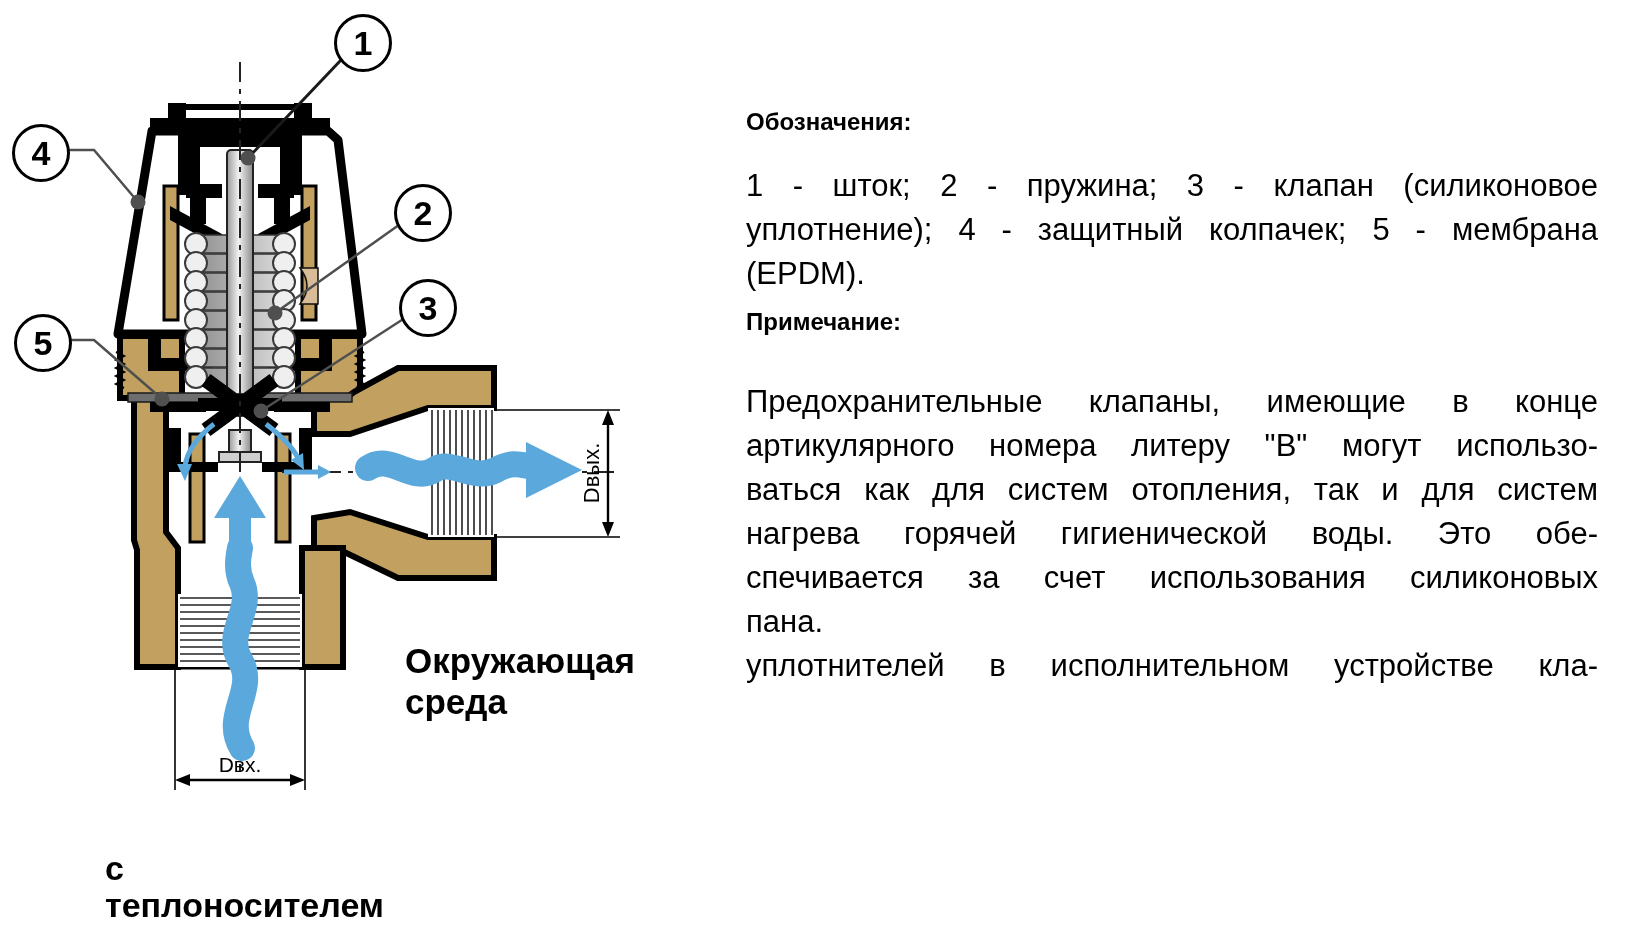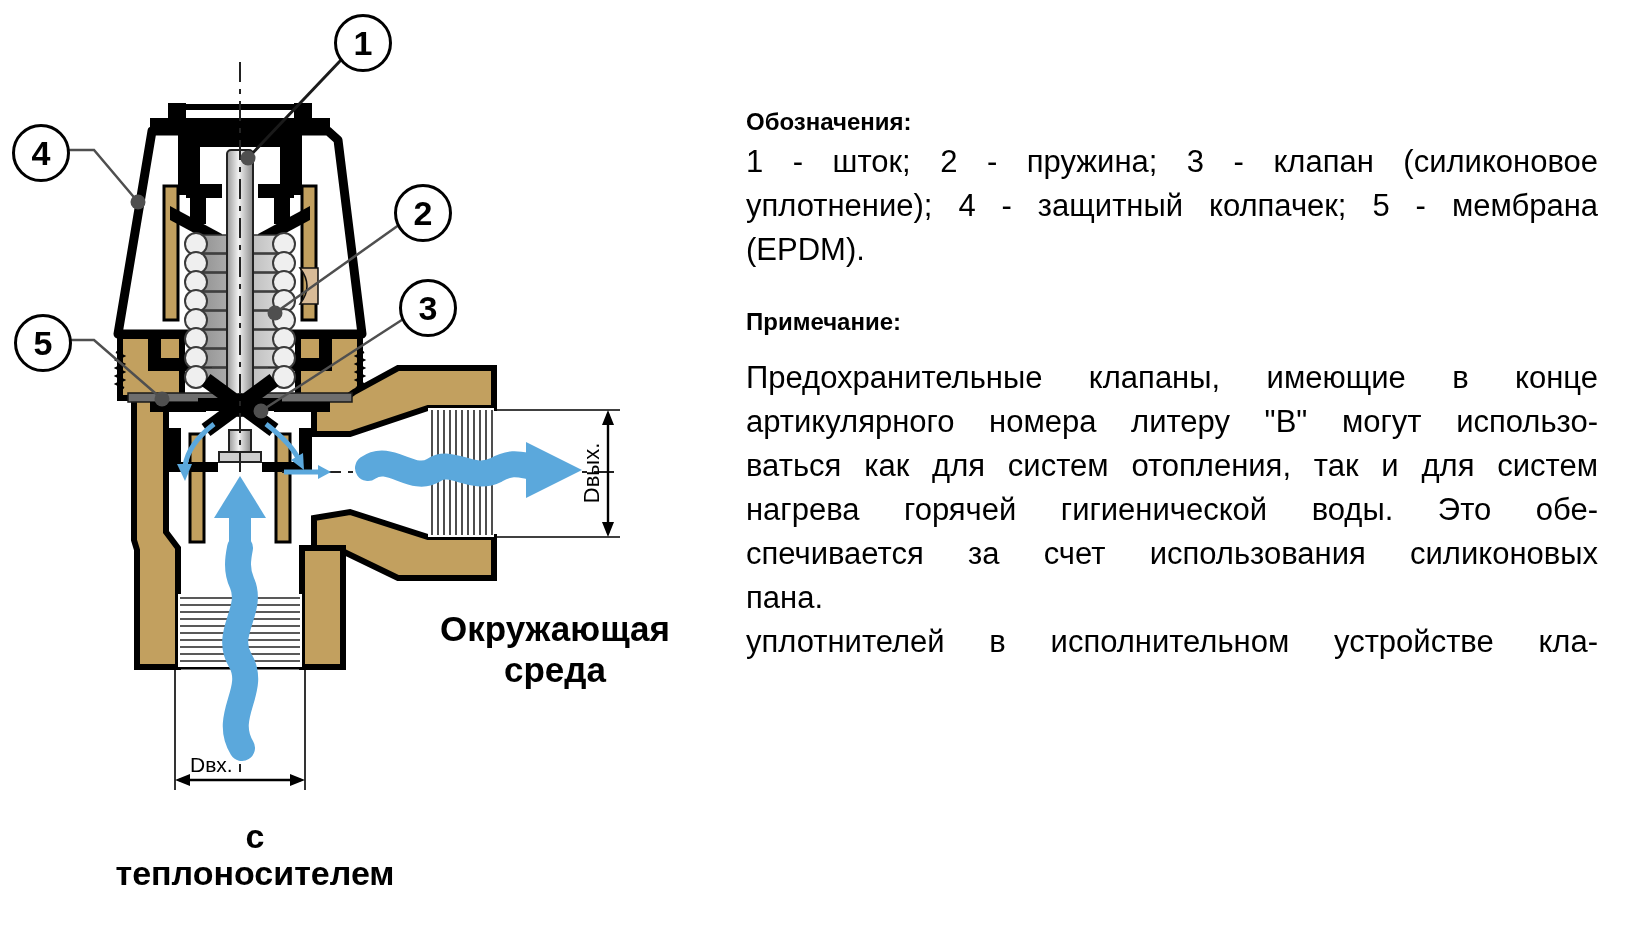--- a/index.html
+++ b/index.html
@@ -6,25 +6,25 @@
   #stage{position:relative;width:1646px;height:935px;background:#ffffff;overflow:hidden;
          font-family:"Liberation Sans",sans-serif;color:#000;}
   #valve-svg{position:absolute;left:0;top:0;z-index:1;}
 
   
   .dlabel{position:absolute;z-index:2;color:#000;}
   .callout{position:absolute;z-index:3;width:52px;height:52px;border-radius:50%;
            border:3.5px solid #000;background:#fff;display:flex;align-items:center;justify-content:center;
            font-size:34px;font-weight:bold;}
   .dim-label{font-size:21px;}
-  .big-note{font-weight:bold;text-align:center;}
+  .big-note{font-weight:bold;margin-top:32px;}
 
   
   .tp{position:absolute;left:746px;width:852px;z-index:2;}
-  .para{font-size:31px;line-height:44px;}
+  .para{font-size:31px;line-height:44px;margin-top:24px;}
   .jline{text-align:justify;text-align-last:justify;white-space:normal;}
   .jline.last{text-align:justify;text-align-last:left;}
 
   
   .brass{fill:#C2A05F;stroke:#000;}
   .blackpart{fill:#000;stroke:none;}
   .whitepart{fill:#fff;stroke:#000;}
   .graymem{fill:#6e6e6e;stroke:#1a1a1a;}
   .flow{fill:#5BA8DC;}
   .flowline{stroke:#5BA8DC;fill:none;}
@@ -223,21 +223,21 @@
     </g>
   </svg>
 
   <div class="callout" style="left:334px;top:14px;">1</div>
   <div class="callout" style="left:394px;top:184px;">2</div>
   <div class="callout" style="left:399px;top:279px;">3</div>
   <div class="callout" style="left:12px;top:124px;">4</div>
   <div class="callout" style="left:14px;top:314px;">5</div>
 
   <div class="dlabel dim-label" style="left:542px;top:460px;width:100px;text-align:center;transform:rotate(-90deg);font-size:22px;">Dвых.</div>
-  <div class="dlabel dim-label" style="left:190px;top:753px;width:100px;">Dвх.</div>
+  <div class="dlabel dim-label" style="left:190px;top:753px;width:100px;text-align:center;">Dвх.</div>
 
   <div class="dlabel big-note" style="left:405px;top:608px;width:300px;font-size:35px;line-height:41px;">
     <div>Окружающая</div>
     <div>среда</div>
   </div>
 
   <div class="dlabel big-note" style="left:105px;top:818px;width:300px;font-size:34px;line-height:37px;">
     <div>с теплоносителем</div>
 
   </div>

